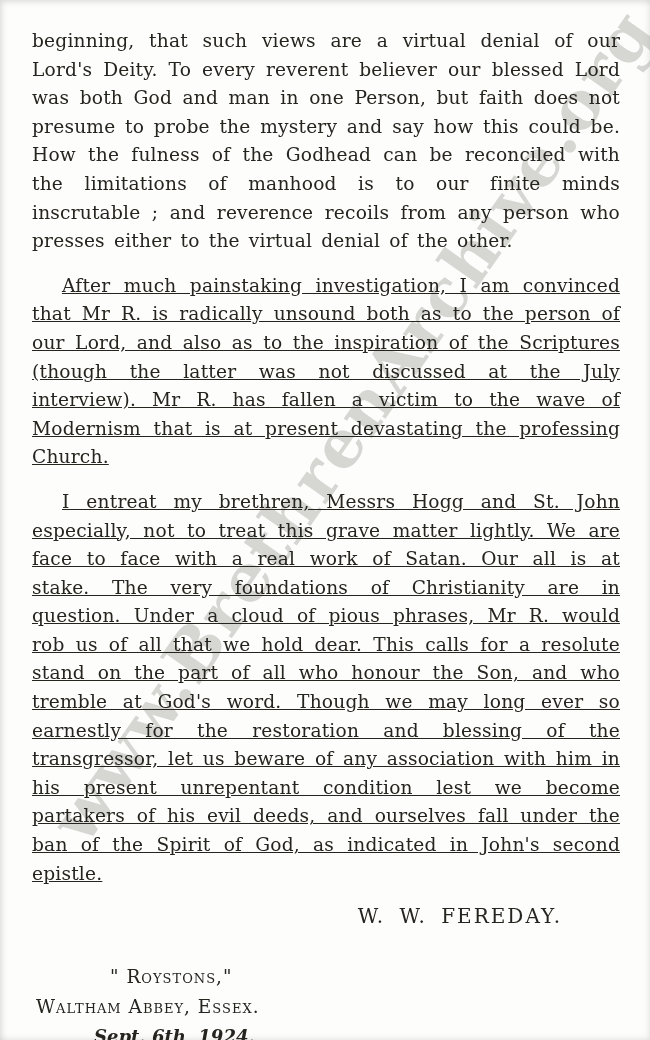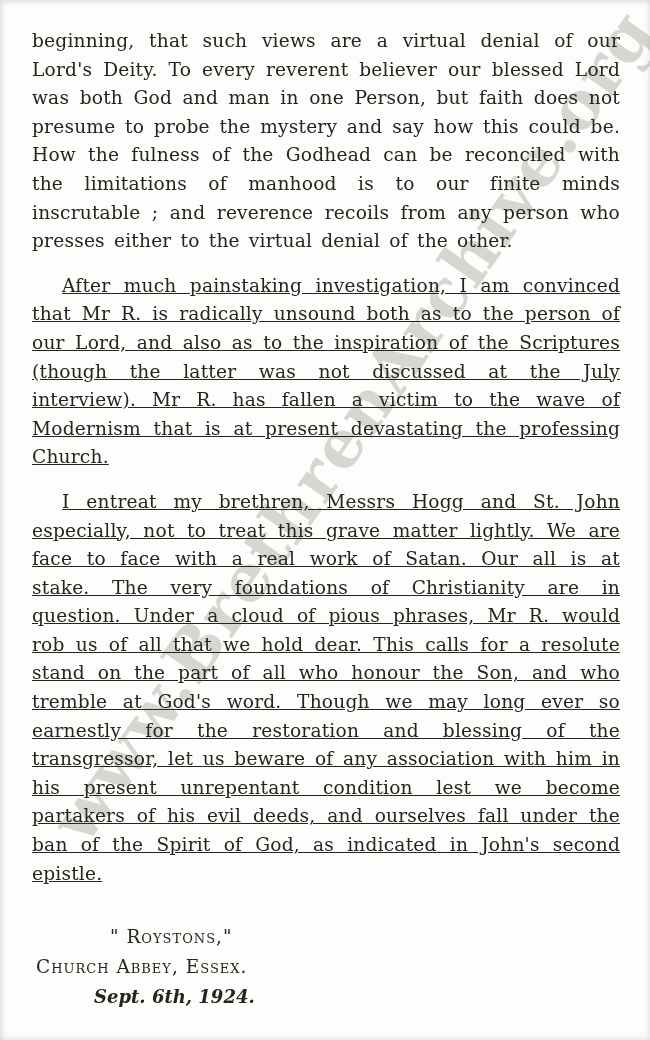--- a/index.html
+++ b/index.html
@@ -90,21 +90,22 @@
   <div class="watermark">www.BrethrenArchive.org</div>
 
   <div class="content">
 
     <p class="para">beginning, that such views are a virtual denial of our Lord's Deity.  To every reverent believer our blessed Lord was both God and man in one Person, but faith does not presume to probe the mystery and say how this could be.  How the fulness of the Godhead can be reconciled with the limitations of manhood is to our finite minds inscrutable ; and reverence recoils from any person who presses either to the virtual denial of the other.</p>
 
     <p class="para indent">After much painstaking investigation, I am convinced that Mr R. is radically unsound both as to the person of our Lord, and also as to the inspiration of the Scriptures (though the latter was not discussed at the July interview).  Mr R. has fallen a victim to the wave of Modernism that is at present devastating the professing Church.</p>
 
     <p class="para indent">I entreat my brethren, Messrs Hogg and St. John especially, not to treat this grave matter lightly.  We are face to face with a real work of Satan.  Our all is at stake.  The very foundations of Christianity are in question.  Under a cloud of pious phrases, Mr R. would rob us of all that we hold dear.  This calls for a resolute stand on the part of all who honour the Son, and who tremble at God's word.  Though we may long ever so earnestly for the restoration and blessing of the transgressor, let us beware of any association with him in his present unrepentant condition lest we become partakers of his evil deeds, and ourselves fall under the ban of the Spirit of God, as indicated in John's second epistle.</p>
 
+    <div class="signature">W. W. FEREDAY.</div>
 
     <div class="address">
       <div class="addr1 smallcaps">" Roystons,"</div>
-      <div class="addr2 smallcaps">Church Abbey, Essex.</div>
+      <div class="addr2 smallcaps">Waltham Abbey, Essex.</div>
       <div class="addr3">Sept. 6th, 1924.</div>
     </div>
 
   </div>
 </div>
 
 </body></html>

